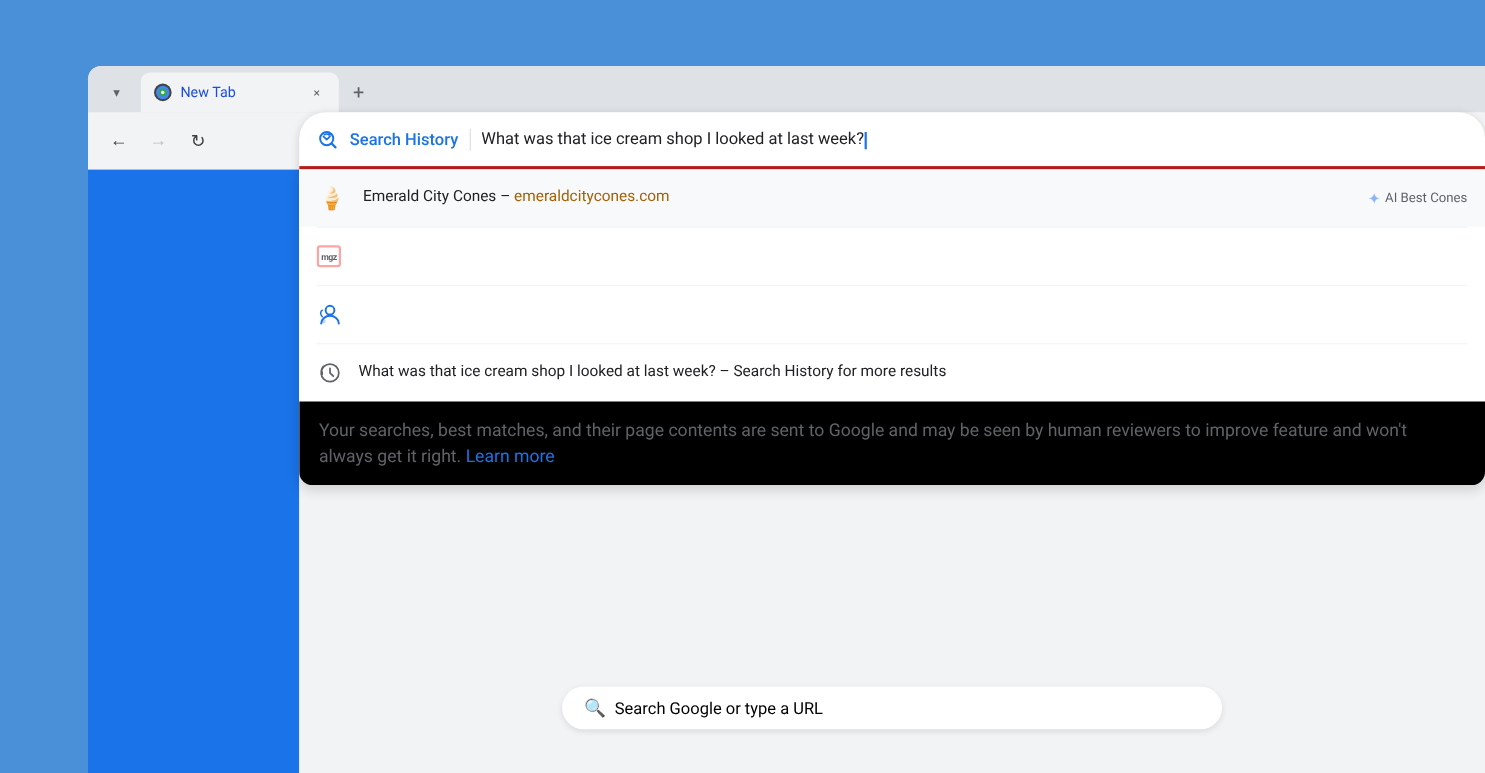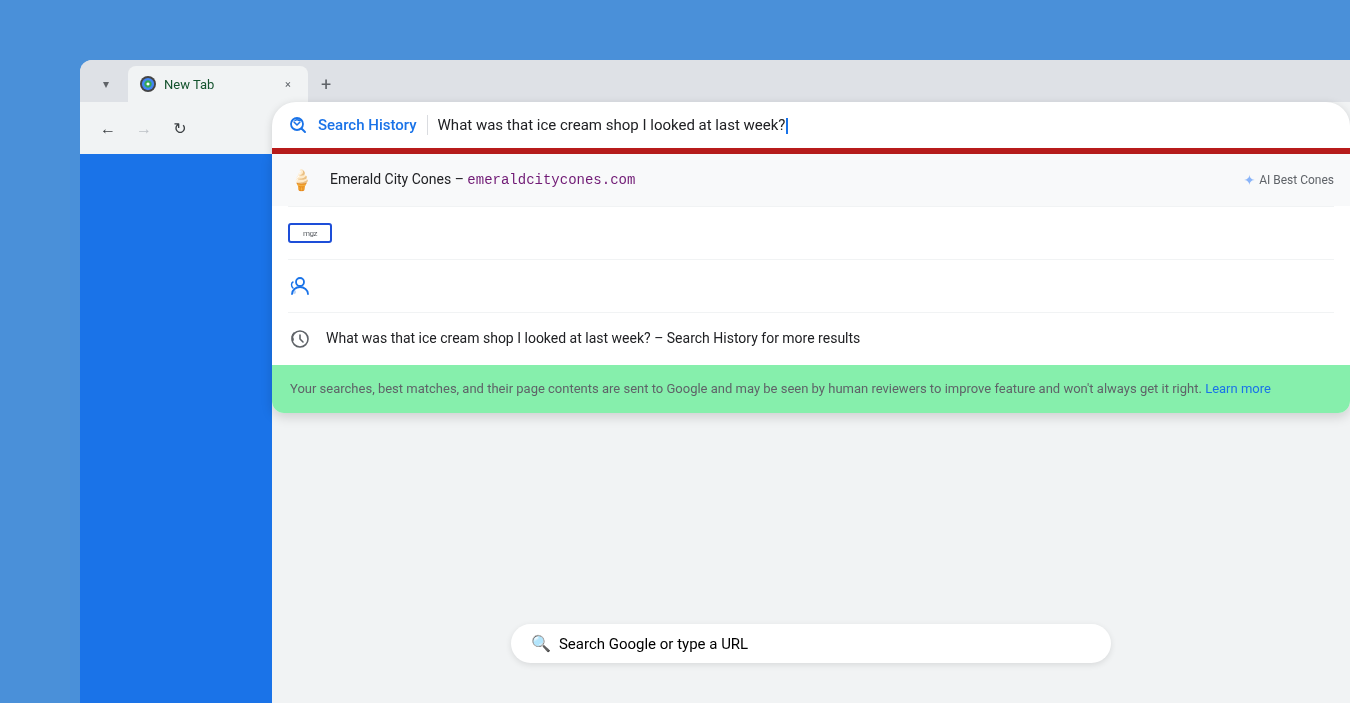--- a/index.html
+++ b/index.html
@@ -56,21 +56,21 @@
       border-radius: 50%;
       background: #444;
       display: flex;
       align-items: center;
       justify-content: center;
       flex-shrink: 0;
     }
 
     .tab-title {
       font-size: 13px;
-      color: #14532d;
+      color: #1d4ed8;
       flex: 1;
       white-space: nowrap;
       overflow: hidden;
       text-overflow: ellipsis;
     }
 
     .tab-close {
       width: 16px;
       height: 16px;
       border-radius: 50%;
@@ -155,21 +155,21 @@
 
     
     .omnibox {
       background: #fff;
       border-radius: 24px 24px 0 0;
       padding: 0 16px;
       height: 52px;
       display: flex;
       align-items: center;
       gap: 10px;
-      border-bottom: 6px solid #b91c1c;
+      border-bottom: 3px solid #b91c1c;
       box-shadow: 0 2px 8px rgba(0,0,0,0.15);
     }
 
     .omnibox-icon {
       width: 20px;
       height: 20px;
       flex-shrink: 0;
       display: flex;
       align-items: center;
       justify-content: center;
@@ -250,23 +250,22 @@
       font-size: 14px;
       color: #202124;
       line-height: 1.4;
     }
 
     .result-text .highlight {
       font-weight: 700;
     }
 
     .result-text .url {
-      color: #701a75;
+      color: #a16207;
       text-decoration: none;
-      font-family: Liberation Mono, monospace;
     }
 
     .result-text .url .url-bold {
       font-weight: 700;
     }
 
     .ai-badge {
       display: flex;
       align-items: center;
       gap: 4px;
@@ -283,23 +282,23 @@
 
     
     .result-divider {
       height: 1px;
       background: #f1f3f4;
       margin: 0 16px;
     }
 
     
     .dropdown-footer {
-      background: #86efac;
+      background: #000000;
       padding: 14px 18px;
-      font-size: 13px;
+      font-size: 16px;
       color: #5f6368;
       line-height: 1.5;
     }
 
     .dropdown-footer .learn-more {
       color: #1a73e8;
       cursor: pointer;
     }
 
     
@@ -334,29 +333,29 @@
       border-radius: 24px;
       padding: 10px 20px;
       color: #9aa0a6;
       font-size: 15px;
       width: 600px;
       box-shadow: 0 2px 6px rgba(0,0,0,0.1);
     }
 
     
     .mgz-icon {
-      width: 44px;
+      width: 22px;
       height: 20px;
-      border: 2px solid #1d4ed8;
+      border: 2px solid #fca5a5;
       border-radius: 3px;
       display: flex;
       align-items: center;
       justify-content: center;
       font-size: 8px;
-      font-weight: 400;
+      font-weight: 700;
       color: #5f6368;
       letter-spacing: -0.5px;
       flex-shrink: 0;
     }
 
     
     .guru-icon {
       width: 24px;
       height: 24px;
       display: flex;

